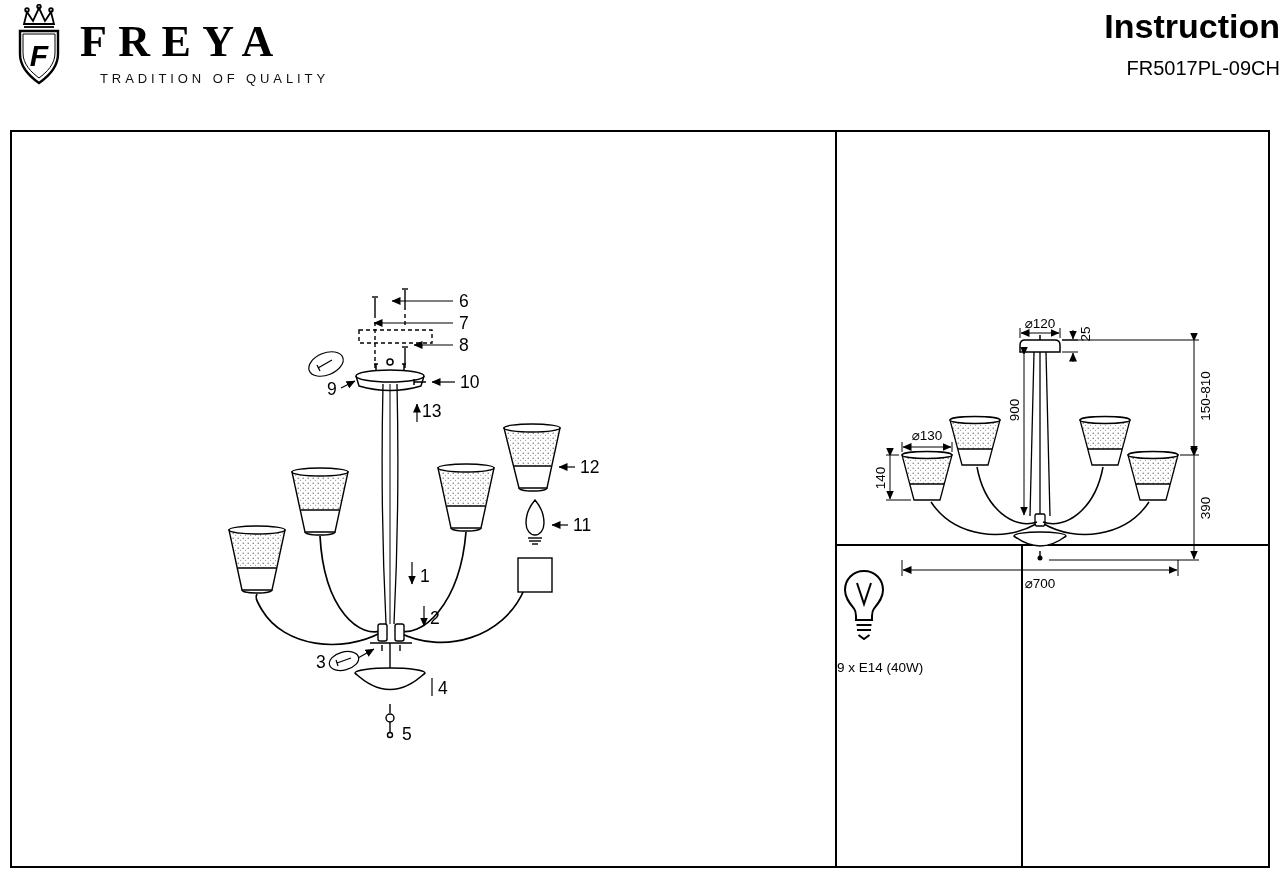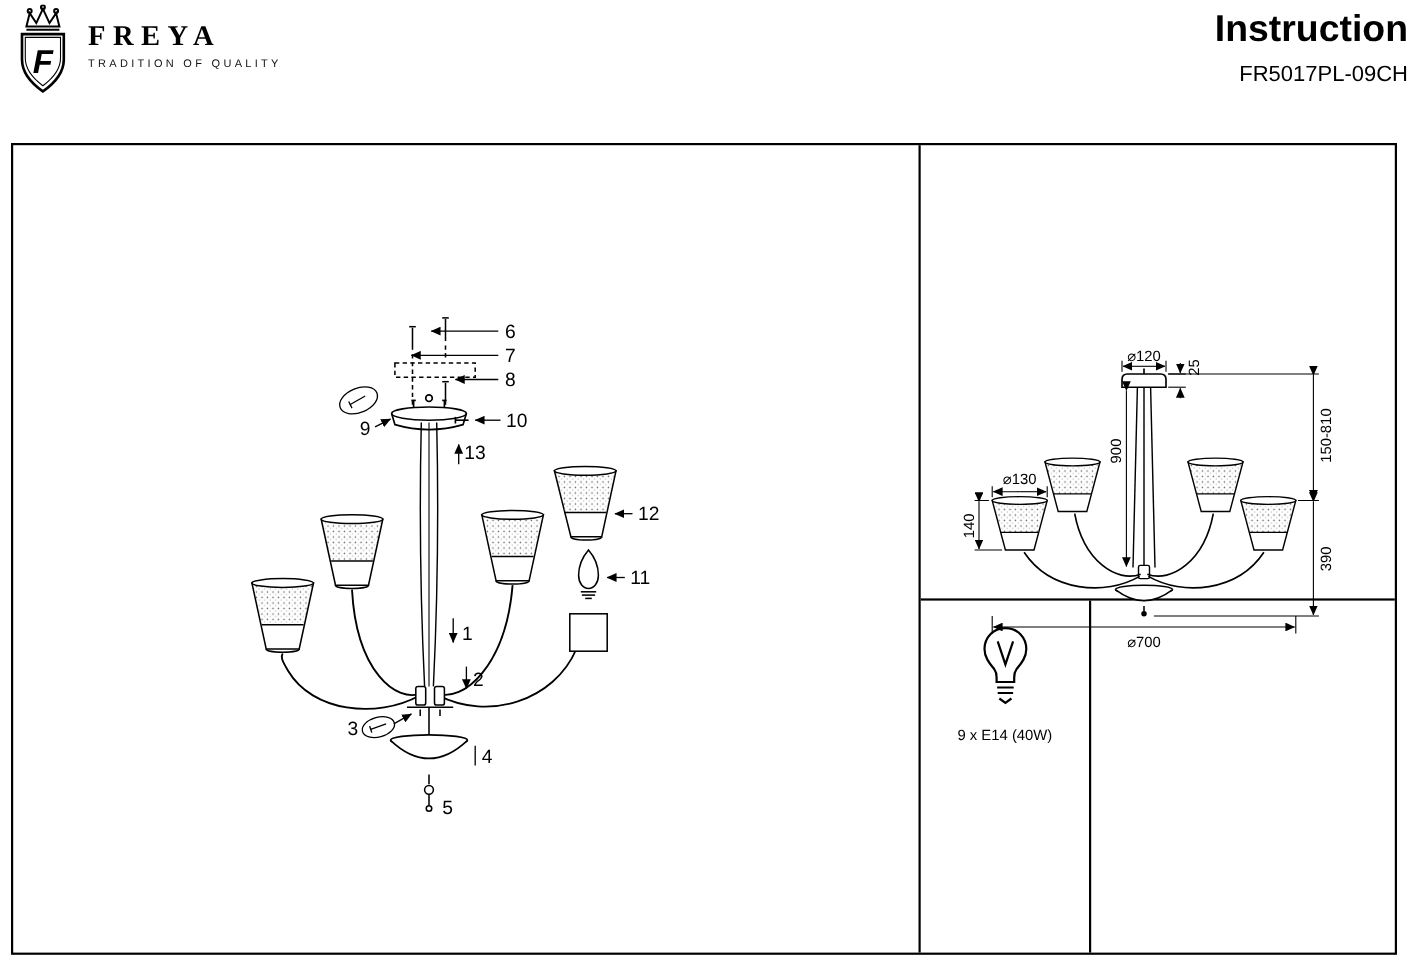--- a/index.html
+++ b/index.html
@@ -3,33 +3,33 @@
 <meta charset="utf-8">
 <style>
   html,body{margin:0;padding:0;background:#fff;}
   .page{position:relative;width:1280px;height:875px;background:#fff;font-family:"Liberation Sans",sans-serif;color:#000;overflow:hidden;}
 
   
   .hdr{position:absolute;left:0;top:0;width:100%;height:130px;}
   .logo-wrap{position:absolute;left:12px;top:4px;display:flex;align-items:flex-start;}
   .logo-mark{display:block;}
   .logo-text{margin-left:14px;padding-top:16px;}
-  .brand{font-family:"Liberation Serif",serif;font-weight:bold;font-size:26px;letter-spacing:0.26em;line-height:1;}
-  .tagline{font-family:"Liberation Sans",sans-serif;font-size:10px;letter-spacing:0.30em;margin-top:7px;color:#111;}
+  .brand{font-family:"Liberation Serif",serif;font-weight:bold;font-size:44px;letter-spacing:0.26em;line-height:1;}
+  .tagline{font-family:"Liberation Sans",sans-serif;font-size:13px;letter-spacing:0.30em;margin-top:7px;color:#111;margin-left:20px;}
   .title-block{position:absolute;left:0;right:0;top:8px;text-align:right;}
   .doc-title{font-size:34px;font-weight:bold;line-height:1.1;}
   .doc-model{font-size:20px;margin-top:12px;padding-left:32px;}
 
   
   .main-box{position:absolute;left:10px;top:130px;width:1260px;height:738px;border:2px solid #000;box-sizing:border-box;display:flex;}
   .left-panel{width:825px;border-right:2px solid #000;box-sizing:border-box;position:relative;}
   .right-panel{flex:1;display:flex;flex-direction:column;}
   .dims-area{height:414px;border-bottom:2px solid #000;box-sizing:border-box;position:relative;}
   .bottom-row{flex:1;display:flex;}
-  .bulb-cell{width:155px;border-right:2px solid #000;box-sizing:border-box;text-align:center;padding-top:22px;}
+  .bulb-cell{width:186px;border-right:2px solid #000;box-sizing:border-box;text-align:left;padding-top:22px;}
   .bulb-spec{font-size:13.5px;margin-top:10px;}
   .info-cell{flex:1;padding:18px 0 0 16px;}
   .info-line{font-size:13.5px;margin-bottom:10px;}
   .cat-row{display:flex;align-items:center;margin-top:26px;}
   .cat-label{font-size:13.5px;margin-left:16px;}
 
   svg text{font-family:"Liberation Sans",sans-serif;fill:#000;}
 </style>
 </head>
 <body>

